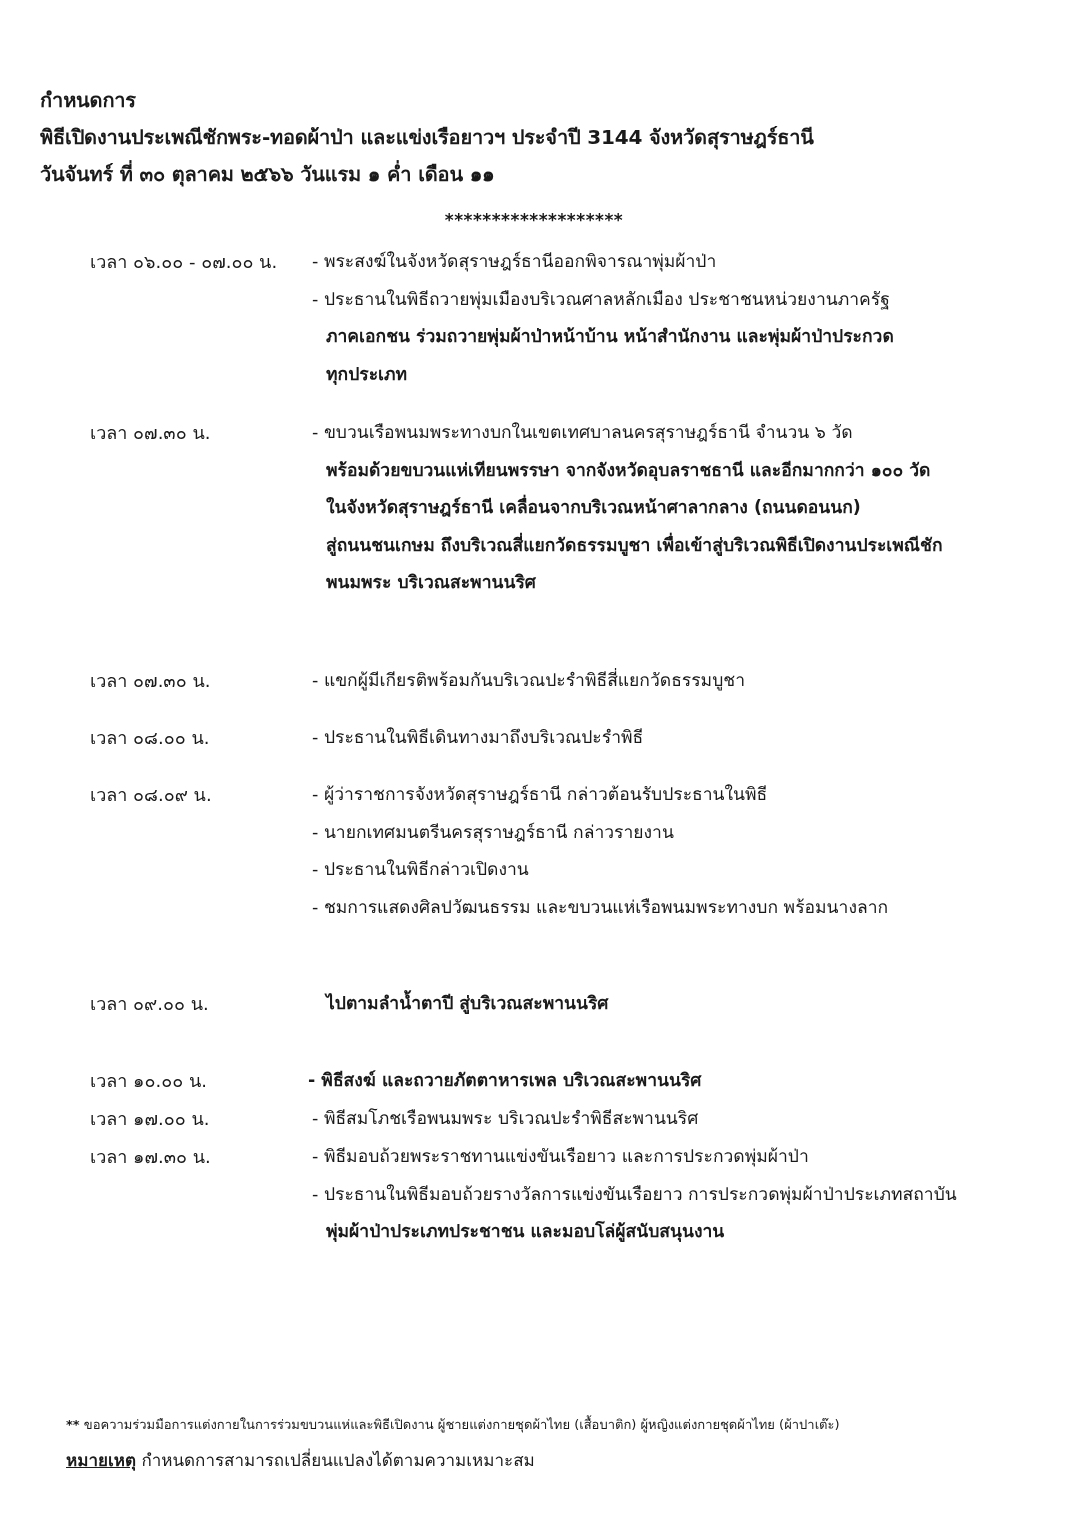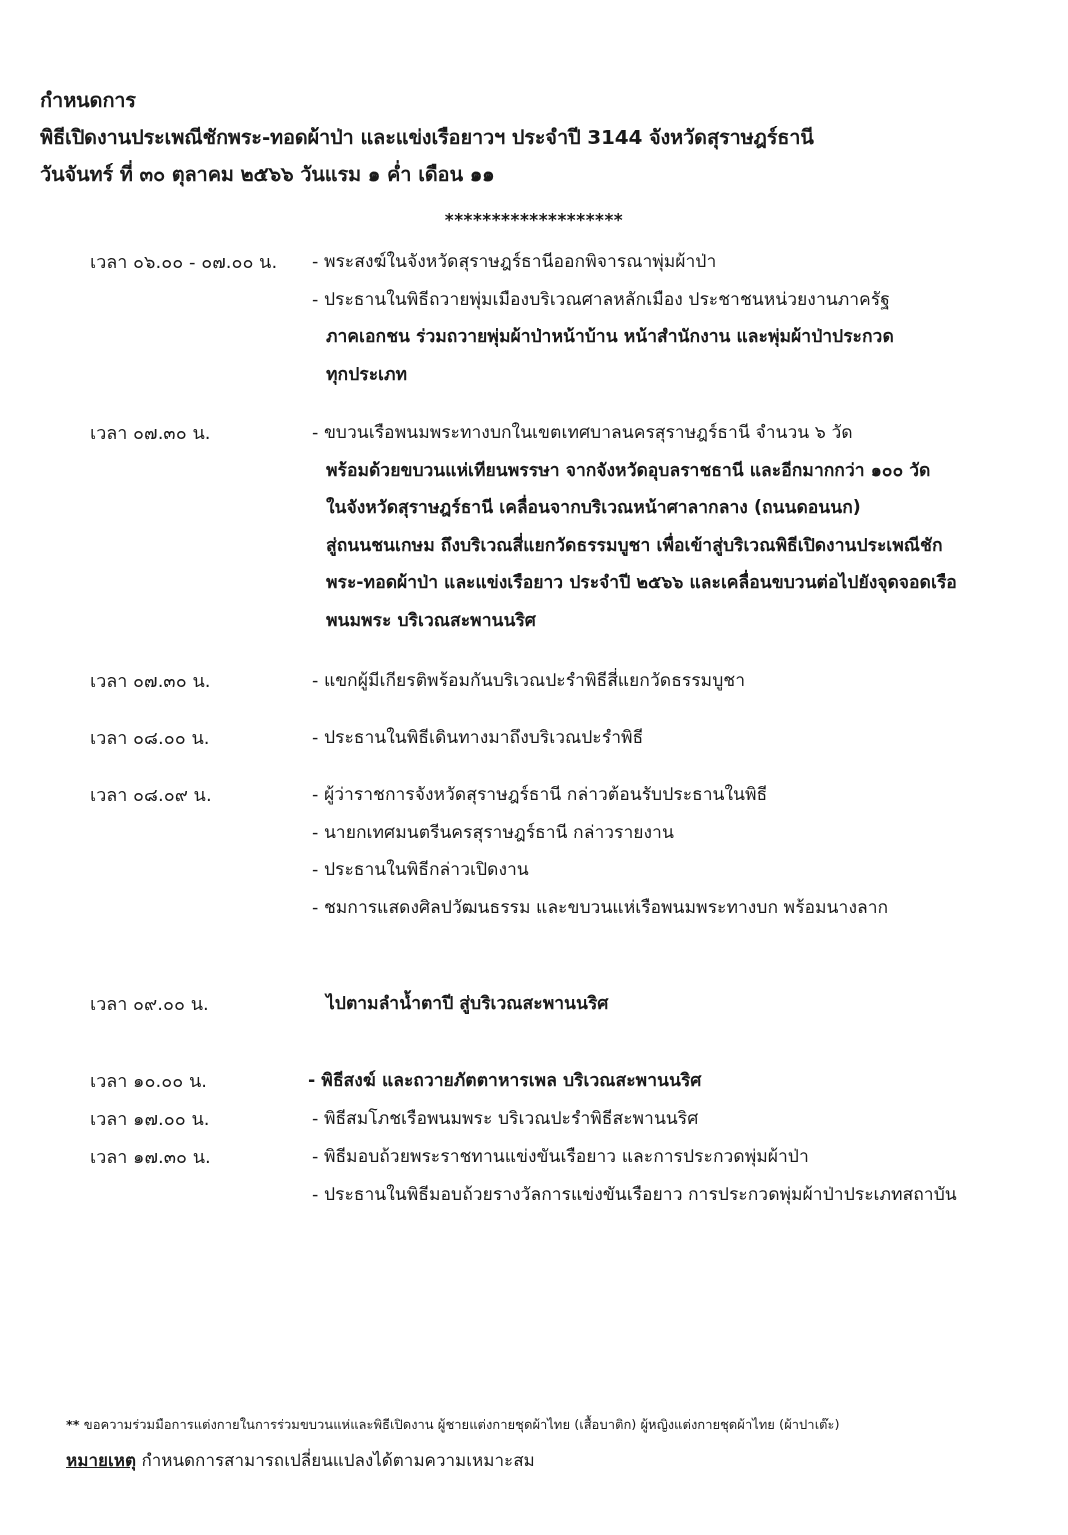--- a/index.html
+++ b/index.html
@@ -47,21 +47,20 @@
   </div>
 
   <div class="row" style="top:414px;">
     <div class="time">เวลา ๐๗.๓๐ น.</div>
     <div class="items">
       <div class="item">
         <span>- ขบวนเรือพนมพระทางบกในเขตเทศบาลนครสุราษฎร์ธานี จำนวน ๖ วัด</span>
         <span class="cont">พร้อมด้วยขบวนแห่เทียนพรรษา จากจังหวัดอุบลราชธานี และอีกมากกว่า ๑๐๐ วัด</span>
         <span class="cont">ในจังหวัดสุราษฎร์ธานี  เคลื่อนจากบริเวณหน้าศาลากลาง (ถนนดอนนก)</span>
         <span class="cont">สู่ถนนชนเกษม ถึงบริเวณสี่แยกวัดธรรมบูชา เพื่อเข้าสู่บริเวณพิธีเปิดงานประเพณีชัก</span>
-        <span class="cont">พระ-ทอดผ้าป่า และแข่งเรือยาว ประจำปี ๒๕๖๖ และเคลื่อนขบวนต่อไปยังจุดจอดเรือ</span>
         <span class="cont">พนมพระ บริเวณสะพานนริศ</span>
       </div>
     </div>
   </div>
 
   <div class="row" style="top:662px;">
     <div class="time">เวลา ๐๗.๓๐ น.</div>
     <div class="items">
       <div class="item">
         <span>- แขกผู้มีเกียรติพร้อมกันบริเวณปะรำพิธีสี่แยกวัดธรรมบูชา</span>
@@ -124,20 +123,21 @@
   </div>
 
   <div class="row" style="top:1138px;">
     <div class="time">เวลา ๑๗.๓๐ น.</div>
     <div class="items">
       <div class="item">
         <span>- พิธีมอบถ้วยพระราชทานแข่งขันเรือยาว และการประกวดพุ่มผ้าป่า</span>
       </div>
       <div class="item">
         <span>- ประธานในพิธีมอบถ้วยรางวัลการแข่งขันเรือยาว การประกวดพุ่มผ้าป่าประเภทสถาบัน</span>
+        <span class="cont">พุ่มผ้าป่าประเภทประชาชน และมอบโล่ผู้สนับสนุนงาน</span>
       </div>
     </div>
   </div>
 
   <div class="footnote">
     <b>**</b>
     <span>ขอความร่วมมือการแต่งกายในการร่วมขบวนแห่และพิธีเปิดงาน ผู้ชายแต่งกายชุดผ้าไทย (เสื้อบาติก) ผู้หญิงแต่งกายชุดผ้าไทย (ผ้าปาเต๊ะ)</span>
   </div>
   <div class="remark">
     <b>หมายเหตุ</b>

